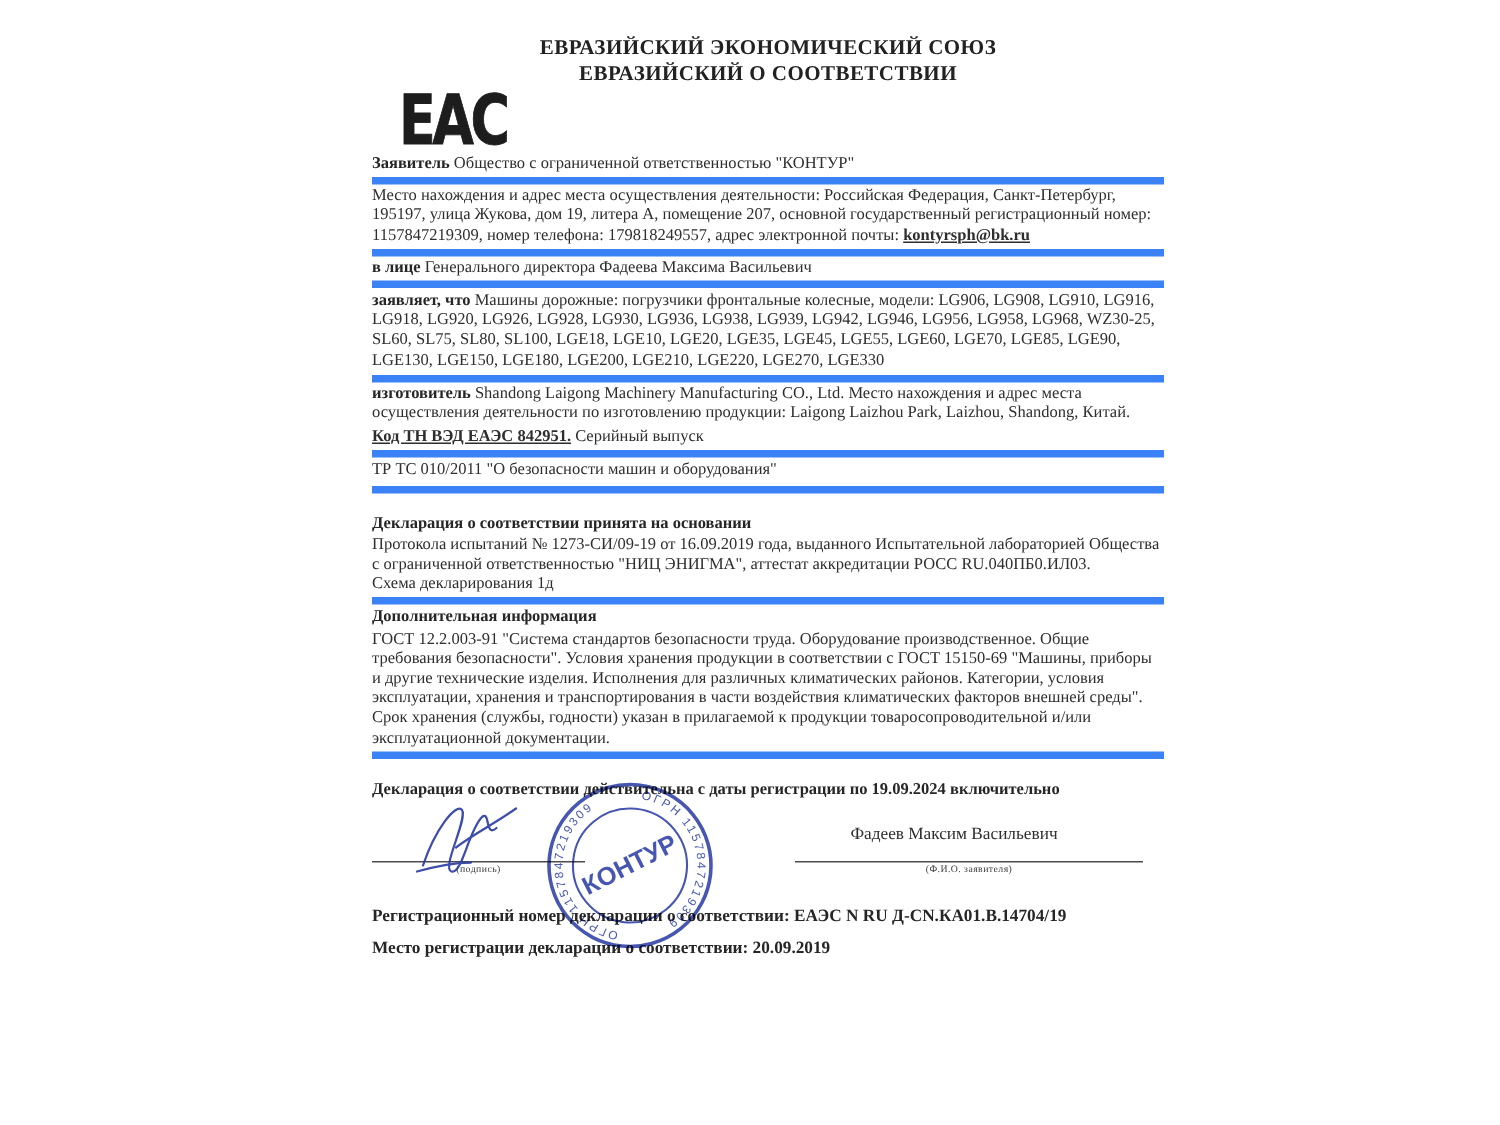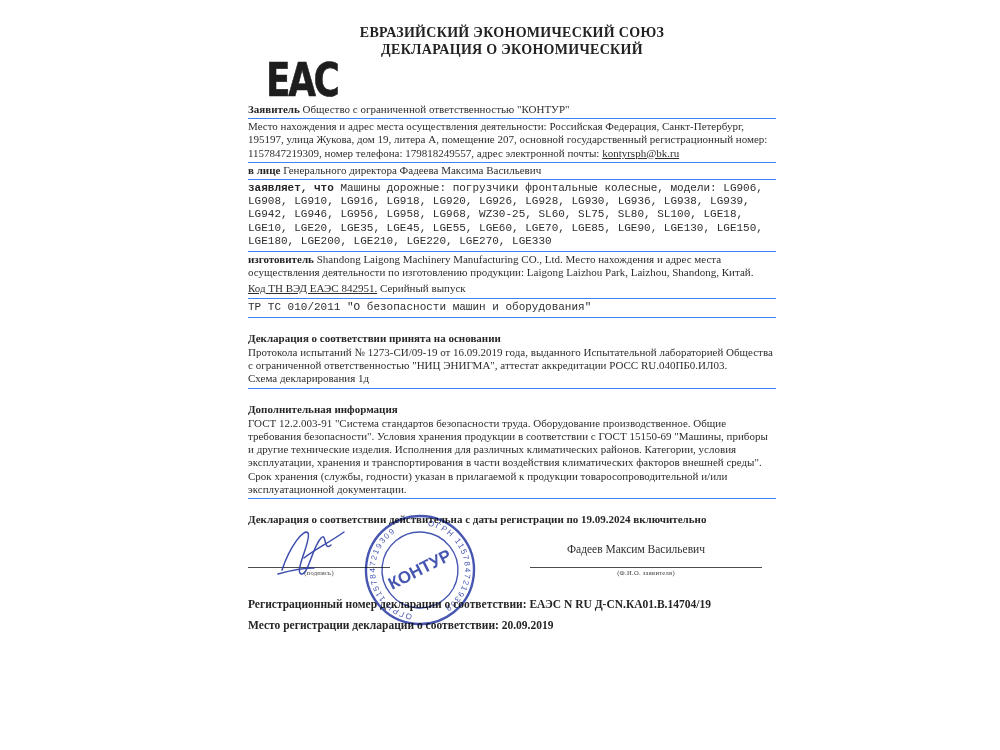--- a/index.html
+++ b/index.html
@@ -11,46 +11,46 @@
   .page{position:relative;width:1000px;height:750px;overflow:hidden;background:#fff;}
   .doc{position:absolute;left:248px;top:24px;width:528px;}
   .title{ text-align:center;font-weight:bold;font-size:14px;line-height:17px;letter-spacing:.3px;color:#222;}
   .eac-logo{
     height:42px;margin:2px 0 0 18px;width:90px;
     font-family:"DejaVu Sans", sans-serif;font-weight:bold;font-size:46px;line-height:40px;
     letter-spacing:-3px;color:#1d1d1d;transform:scale(.78,1.0);transform-origin:left top;
     -webkit-text-stroke:.6px #1d1d1d;
   }
   .row{font-size:11px;line-height:13.2px;color:#2e2e2e;}
-  .bordered{border-bottom:1px solid #3b82f6;}
+  .bordered{border-bottom:5px solid #3b82f6;}
   .b{font-weight:bold;color:#262626;}
-  .u{text-decoration:underline;}
-  .pad-s{padding:2px 0 3px;font-family:Liberation Mono, monospace;}
+  .u{text-decoration:underline;font-weight:bold;}
+  .pad-s{padding:2px 0 3px;}
   .pad-xs{padding:1px 0 2px;}
   .caption{font-size:6.5px;color:#3a3a3a;letter-spacing:.3px;}
   .sig-row{position:relative;height:64px;margin-top:4px;}
   .sig-line{position:absolute;left:0;top:37px;width:142px;border-top:1px solid #4c4c4c;}
   .sig-caption{position:absolute;left:0;top:39px;width:142px;text-align:center;}
   .sig-ink{position:absolute;left:26px;top:-6px;z-index:3;}
   .stamp{position:absolute;left:114px;top:-18px;z-index:2;opacity:.88;mix-blend-mode:multiply;transform:rotate(6deg);}
   .fio-name{position:absolute;left:272px;top:13px;width:232px;text-align:center;font-size:11.5px;}
   .fio-line{position:absolute;left:282px;top:37px;width:232px;border-top:1px solid #4c4c4c;}
   .fio-caption{position:absolute;left:282px;top:39px;width:232px;text-align:center;}
   .reg{font-size:11.5px;font-weight:bold;color:#262626;}
-  .mt4{margin-top:4px;} .mt9{margin-top:9px;} .mt2{margin-top:14px;} .mt3{margin-top:14px;}
+  .mt4{margin-top:4px;} .mt9{margin-top:9px;} .mt2{margin-top:2px;} .mt3{margin-top:14px;}
 </style>
 </head>
 <body>
 
 <div class="page">
   <div class="doc">
 
     <div class="title">
       <div>ЕВРАЗИЙСКИЙ ЭКОНОМИЧЕСКИЙ СОЮЗ</div>
-      <div>ДЕКЛАРАЦИЯ О ЭКОНОМИЧЕСКИЙ</div>
+      <div>ЕВРАЗИЙСКИЙ О СООТВЕТСТВИИ</div>
     </div>
 
     <div class="eac-logo">ЕАС</div>
 
     <div class="row bordered pad-xs">
       <span class="b">Заявитель</span>
       <span>Общество с ограниченной ответственностью "КОНТУР"</span>
     </div>
 
     <div class="row bordered pad-xs">

